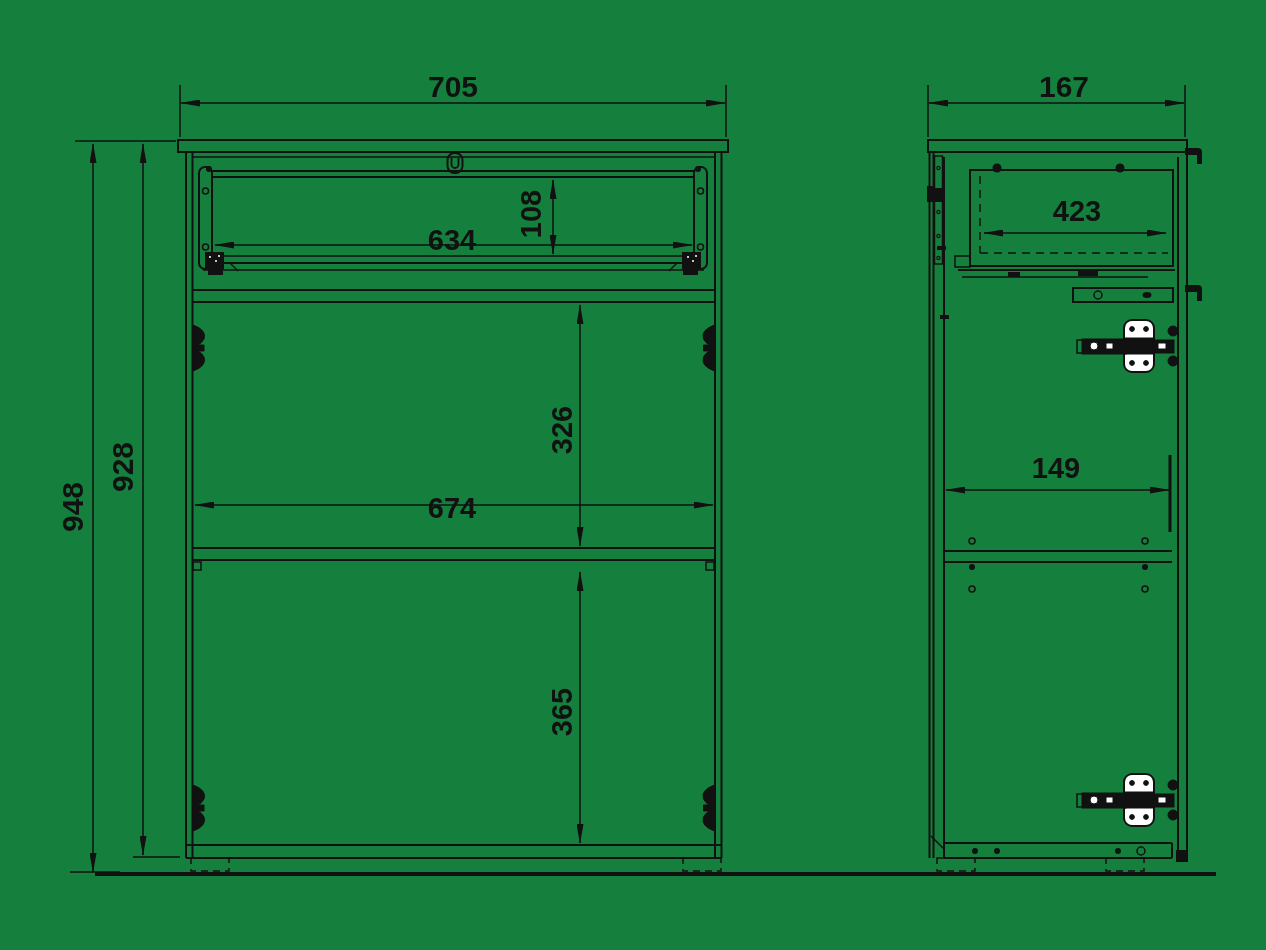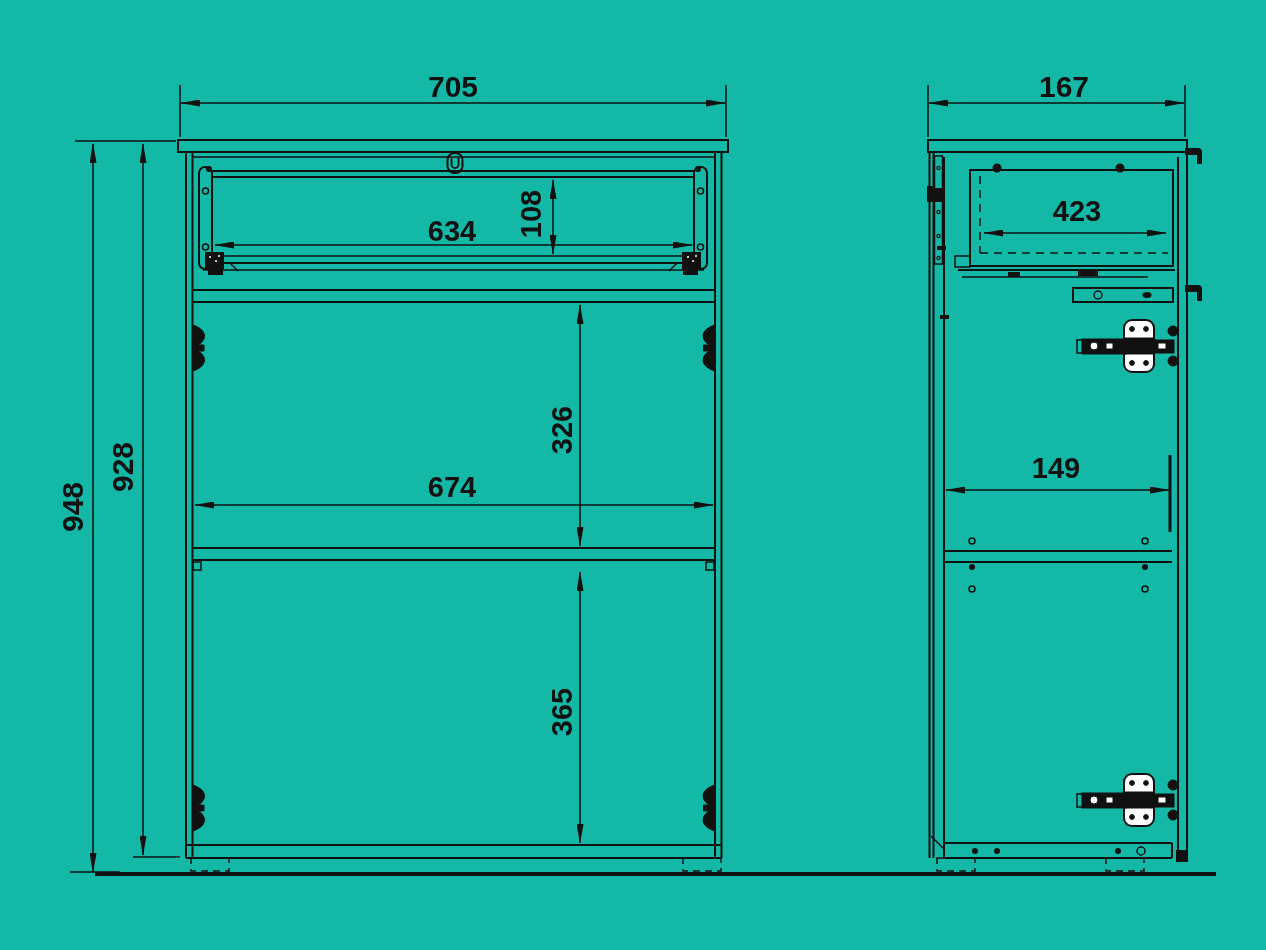--- a/index.html
+++ b/index.html
@@ -1,16 +1,16 @@
 <!DOCTYPE html>
 <html><head>
 <meta charset="utf-8">
 <style>
   html,body{margin:0;padding:0;background:#ffffff;}
-  .canvas{position:relative;width:1266px;height:950px;background:#14b8a6;overflow:hidden;
+  .canvas{position:relative;width:1266px;height:950px;background:#15803d;overflow:hidden;
           font-family:"Liberation Sans", sans-serif;}
   svg{position:absolute;left:0;top:0;}
   .dim{position:absolute;transform:translate(-50%,-50%);font-weight:bold;font-size:29px;
        color:#111;white-space:nowrap;line-height:1;}
   .dim.v{transform:translate(-50%,-50%) rotate(-90deg);}
   .dim.big{font-size:30px;}
 </style>
 </head>
 <body>
 
@@ -243,21 +243,21 @@
     <line x1="984" y1="233" x2="1166" y2="233" marker-start="url(#arr)" marker-end="url(#arr)"></line>
 
     <line x1="946" y1="490" x2="1169" y2="490" marker-start="url(#arr)" marker-end="url(#arr)"></line>
   </g>
 </svg>
 
 <div class="dim big" style="left:453px;top:87px">705</div>
 <div class="dim big" style="left:1064px;top:87px">167</div>
 <div class="dim big v" style="left:73px;top:507px">948</div>
 <div class="dim big v" style="left:123px;top:467px">928</div>
-<div class="dim" style="left:452px;top:231px">634</div>
+<div class="dim" style="left:452px;top:240px">634</div>
 <div class="dim v" style="left:531px;top:214px">108</div>
 <div class="dim v" style="left:562px;top:430px">326</div>
-<div class="dim" style="left:452px;top:487px">674</div>
+<div class="dim" style="left:452px;top:508px">674</div>
 <div class="dim v" style="left:562px;top:712px">365</div>
 <div class="dim" style="left:1077px;top:211px">423</div>
 <div class="dim" style="left:1056px;top:468px">149</div>
 
 </div>
 
 </body></html>

